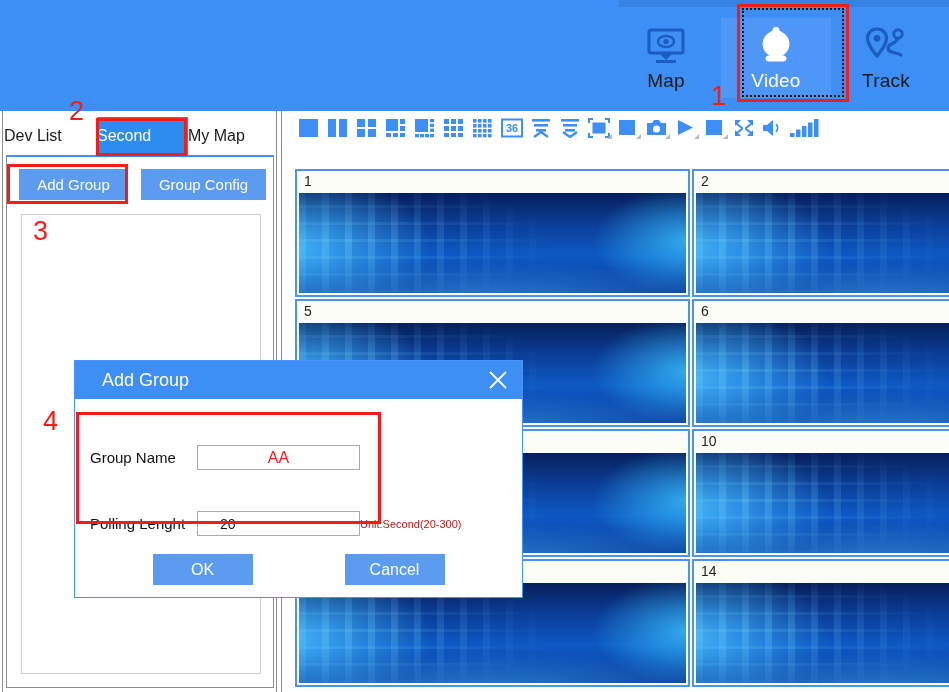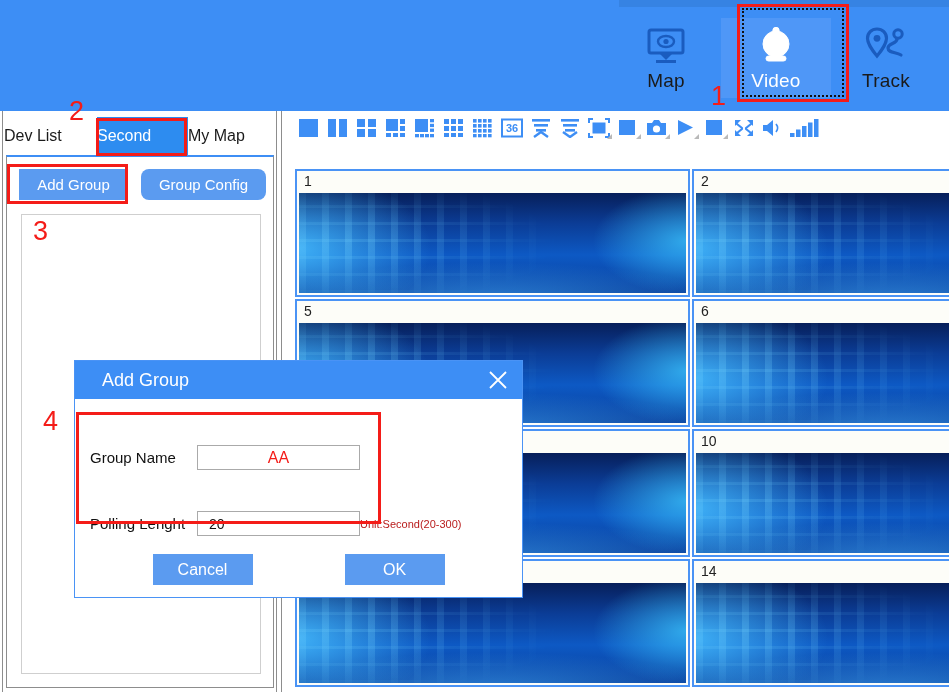--- a/index.html
+++ b/index.html
@@ -78,21 +78,21 @@
   .btn-row {
     position: absolute; left: 12px; top: 12px;
     display: flex; gap: 13px;
   }
   .blue-btn {
     background: #5b9bf0; color: #ffffff; border: none;
     font-size: 15px; font-family: "Liberation Sans", sans-serif;
     cursor: pointer; display: flex; align-items: center; justify-content: center;
   }
   .btn-add { width: 109px; height: 31px; }
-  .btn-cfg { width: 125px; height: 31px; border-radius: 8px; }
+  .btn-cfg { width: 125px; height: 31px; }
 
   .group-list {
     position: absolute; left: 14px; top: 57px;
     width: 240px; height: 460px;
     border: 1px solid #cfcfcf; background: #ffffff;
   }
 
   
   .frame-line-v1 { position:absolute; left:2px; top:111px; width:1px; height:581px; background:#8d8d8d; }
   .frame-line-v2 { position:absolute; left:276px; top:111px; width:1px; height:581px; background:#8d8d8d; }
@@ -178,21 +178,21 @@
   .field-row {
     position: absolute; display: flex; align-items: center;
   }
   .field-row.r1 { left: 15px; top: 46px; }
   .field-row.r2 { left: 15px; top: 112px; }
   .field-label { width: 107px; font-size: 15px; color: #111; }
   .field-input {
     width: 163px; height: 25px;
     border: 1px solid #aaaaaa; background: #fff;
     font-size: 14px; font-family: "Liberation Sans", sans-serif;
-    padding: 0 11px; outline: none; color: #111;
+    padding: 0 22px; outline: none; color: #111;
   }
   .field-input.v-name { color: #f41c18; font-size: 16px; text-align: center; }
   .field-hint { font-size: 11px; color: #b91c1c; }
   .dlg-actions {
     position: absolute; left: 0; top: 155px; width: 100%;
     display: flex; justify-content: center; gap: 92px;
   }
   .dlg-btn { width: 100px; height: 31px; font-size: 16px; }
 </style>
 </head>
@@ -504,22 +504,22 @@
         <input class="field-input v-name" type="text" value="AA" style="">
       </div>
 
       <div class="field-row r2">
         <span class="field-label">Polling Lenght</span>
         <input class="field-input" type="text" value="20" style="">
         <span class="field-hint">Unit:Second(20-300)</span>
       </div>
 
       <div class="dlg-actions">
+        <button class="blue-btn dlg-btn">OK</button>
         <button class="blue-btn dlg-btn">Cancel</button>
-        <button class="blue-btn dlg-btn">OK</button>
       </div>
 
     </div>
   </div>
 
   <div class="annot-box" style="left:737px; top:4px;   width:112px; height:98px;"></div>
   <div class="annot-dashes" style="left:742px; top:8px;   width:102px; height:89px;"></div>
   <div class="annot-num" style="left:711px; top:83px;">1</div>
 
   <div class="annot-box" style="left:96px;  top:118px; width:91px;  height:38px;"></div>

